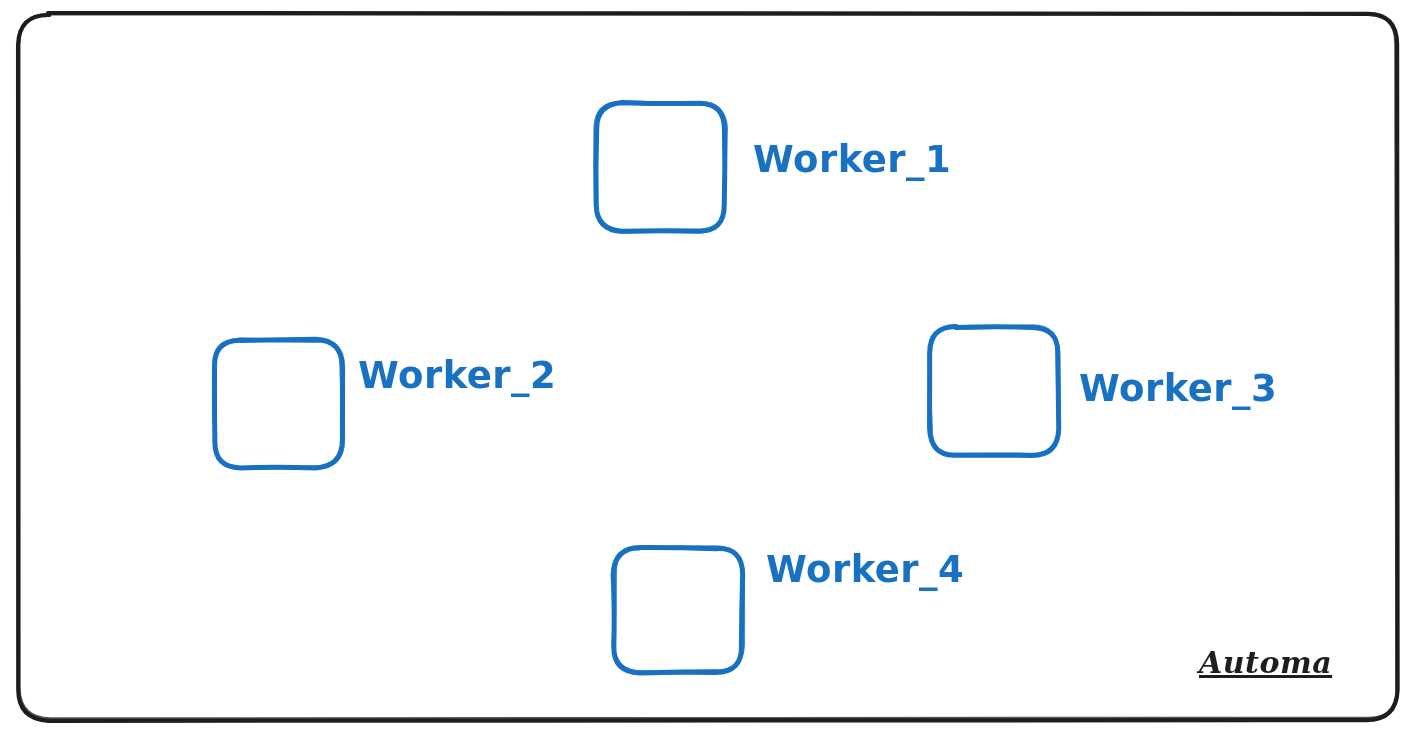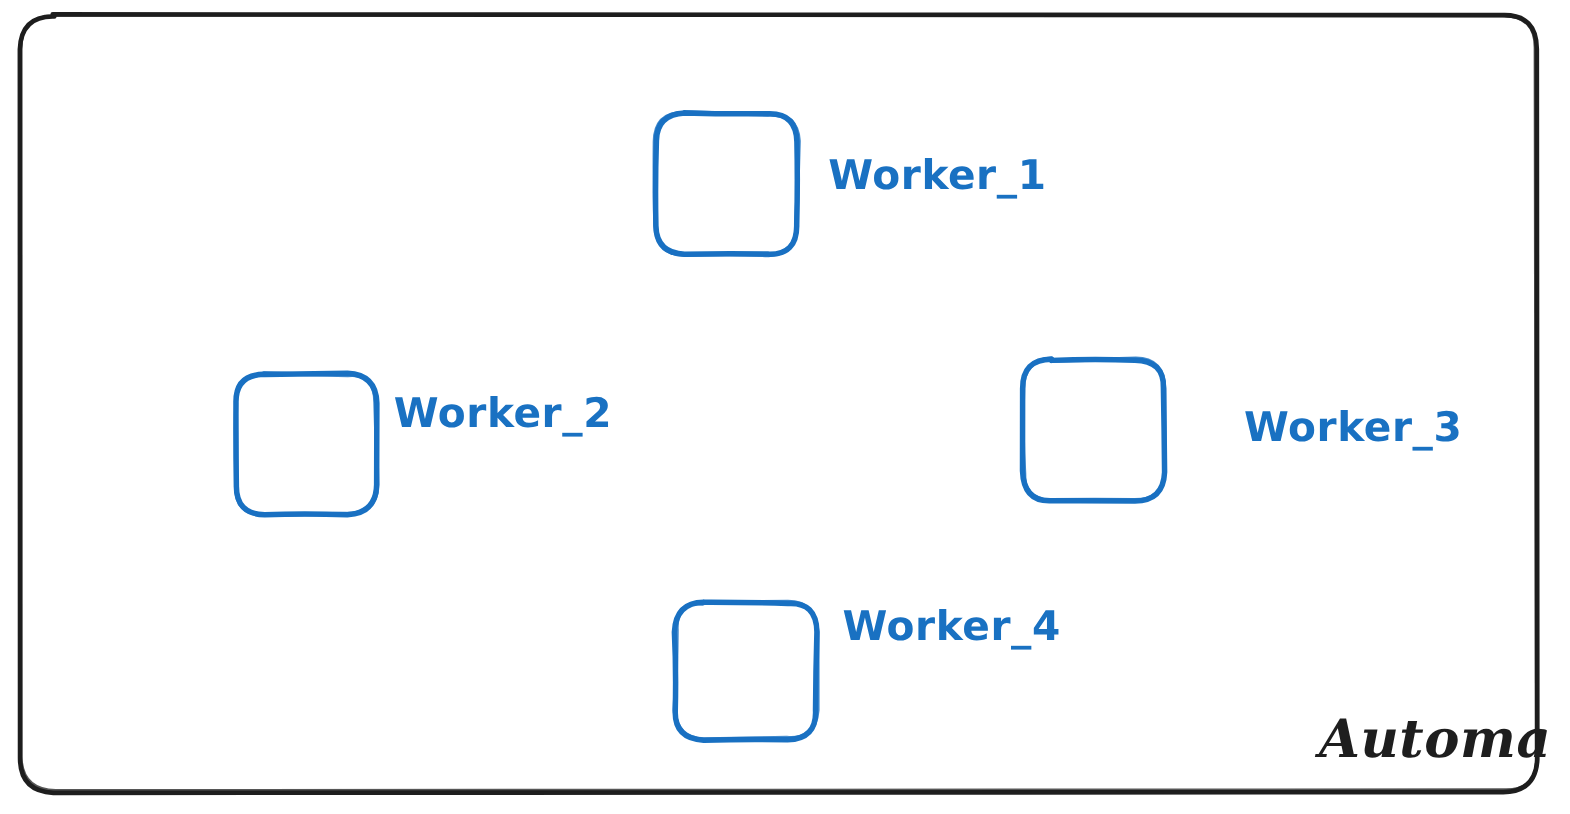--- a/index.html
+++ b/index.html
@@ -36,25 +36,26 @@
     font-family: "DejaVu Sans", sans-serif;
     font-size: 37px;
     font-weight: 600;
     letter-spacing: 0.5px;
     color: #1971c2;
     line-height: 1;
   }
   .watermark-label {
     font-family: "DejaVu Serif", serif;
     font-style: italic;
-    font-size: 48px;
+    font-size: 30px;
     font-weight: 700;
     letter-spacing: 0.5px;
     color: #1e1e1e;
     line-height: 1;
+    text-decoration: underline;
   }
   .node-box-hit {
     position: absolute;
     background: transparent;
   }
 </style>
 </head>
 <body>
 
 <div id="canvas-root">
@@ -82,21 +83,21 @@
         <g>
           <path d="M 639.9115689494647 547.5533088101074 Q 678.5703150038607 547.4390726950951 716.2586685111746 548.6438957792707 Q 742.3224367443472 547.0573441945016 742.6489296373911 574.508947210852 Q 741.6121486257762 609.2262593172491 741.3926560417749 645.8622944168746 Q 742.5203422298655 671.7019239142537 715.9468765053898 672.5522105102427 Q 678.7689308612607 671.8485974106006 639.661134251859 672.9201435386203 Q 613.2826405582018 671.462900119368 613.8497520661913 646.6891970667057 Q 614.8003818280995 609.3757664551958 613.0923539656214 574.5717015722767 Q 614.3568955631927 547.9627104541287 639.5662929485552 547.5559805403464" fill="none" stroke="#1971c2" stroke-width="5" stroke-linecap="round" stroke-linejoin="round" opacity="1"></path>
           <path d="M 640.0385403749533 548.0520443396177 Q 678.5001858458854 547.2825442001224 716.3490000702441 547.0451210901141 Q 741.4258024494163 547.3204475272447 743.2670898344368 574.4474021901842 Q 743.1495542862452 611.226743345894 743.299072783906 645.6296766927932 Q 741.0330193775706 673.1426474199164 715.3154538892675 670.7546456990764 Q 677.4611511920114 671.5383128936403 641.0870149742811 672.0382229346317 Q 615.0932899897919 672.5819321869407 613.1811190114356 645.4616775619331 Q 614.9396390781737 610.8122217440047 615.2701614082325 572.8715312968009 Q 614.021733208932 546.7063112705015 638.8789089913014 548.8837124428712" fill="none" stroke="#1971c2" stroke-width="3.6" stroke-linecap="round" stroke-linejoin="round" opacity="0.8"></path>
         </g>
       </g>
   </svg>
 
   <div id="labels-layer">
       <div class="node-label" style="left: 753px; top: 141px;">Worker_1</div>
       <div class="node-label" style="left: 358px; top: 357px;">Worker_2</div>
-      <div class="node-label" style="left: 1131px; top: 370px;">Worker_3</div>
+      <div class="node-label" style="left: 1079px; top: 370px;">Worker_3</div>
       <div class="node-label" style="left: 766px; top: 551px;">Worker_4</div>
     </div>
 
   <div class="watermark-label" id="watermark" style="left: 1199px; top: 648px;">Automa</div>
 
 <div class="node-box-hit" style="left: 596px; top: 103px; width: 129px; height: 128px;"></div>
     <div class="node-box-hit" style="left: 214px; top: 340px; width: 128px; height: 127px;"></div>
     <div class="node-box-hit" style="left: 930px; top: 327px; width: 128px; height: 128px;"></div>
     <div class="node-box-hit" style="left: 614px; top: 548px; width: 128px; height: 124px;"></div>
   </div>

